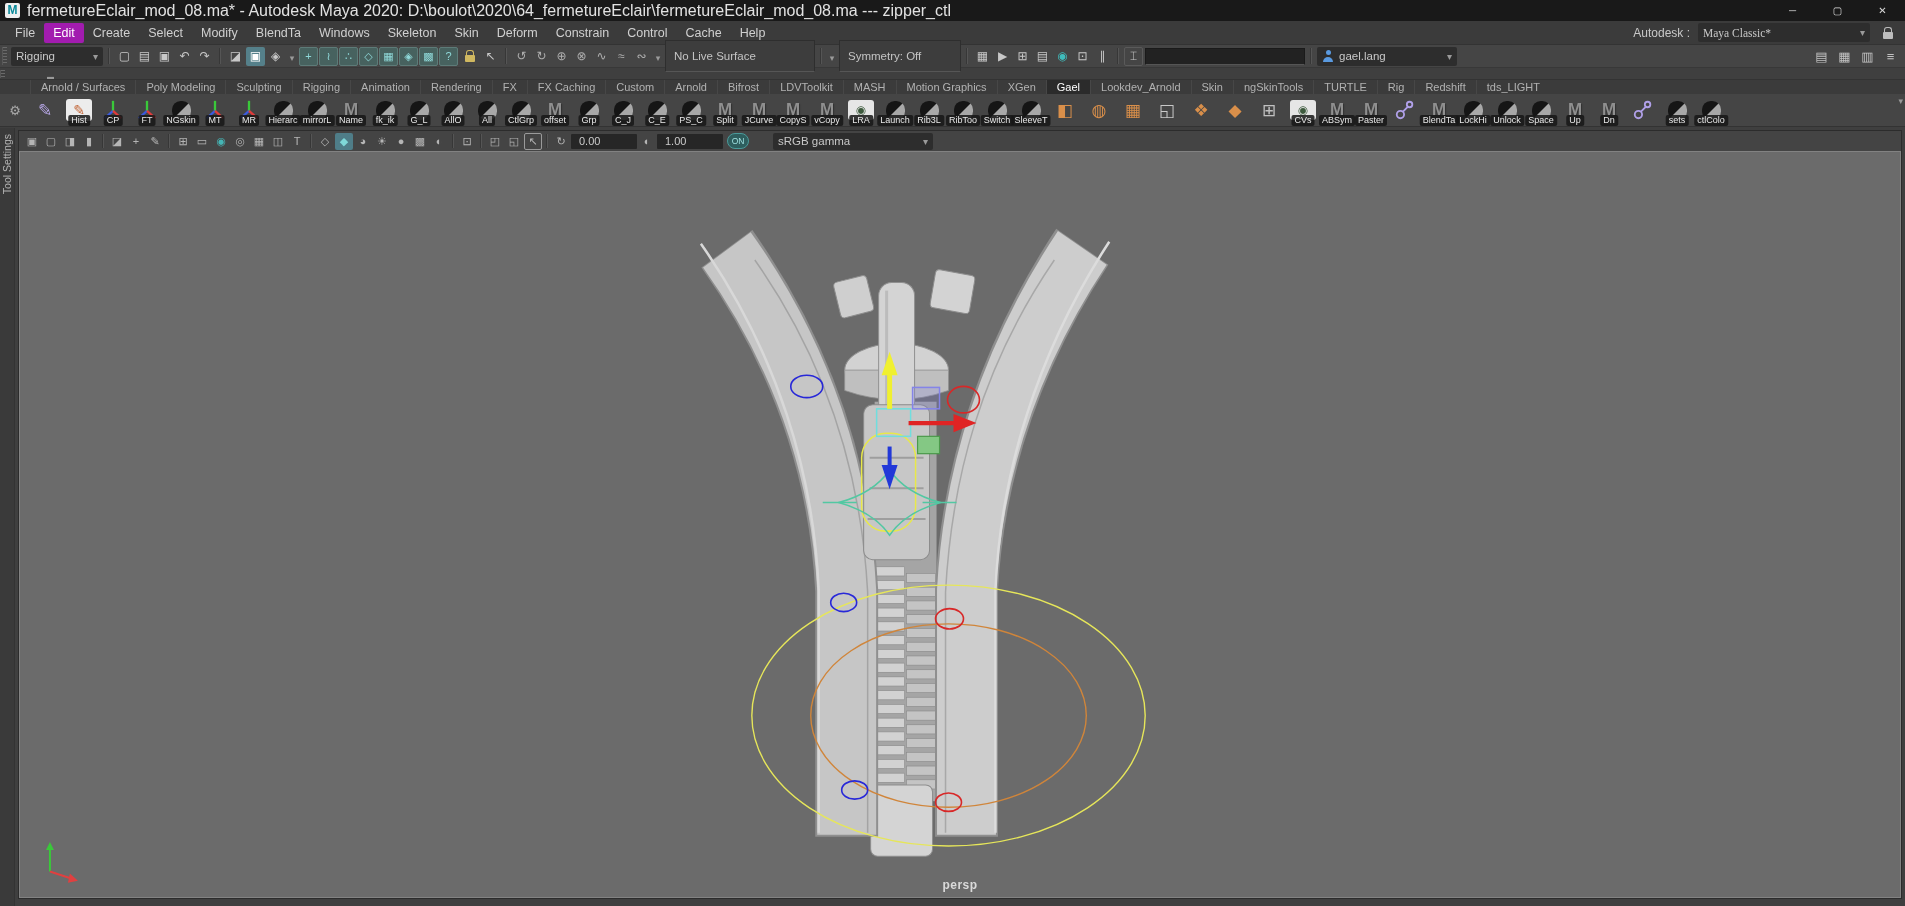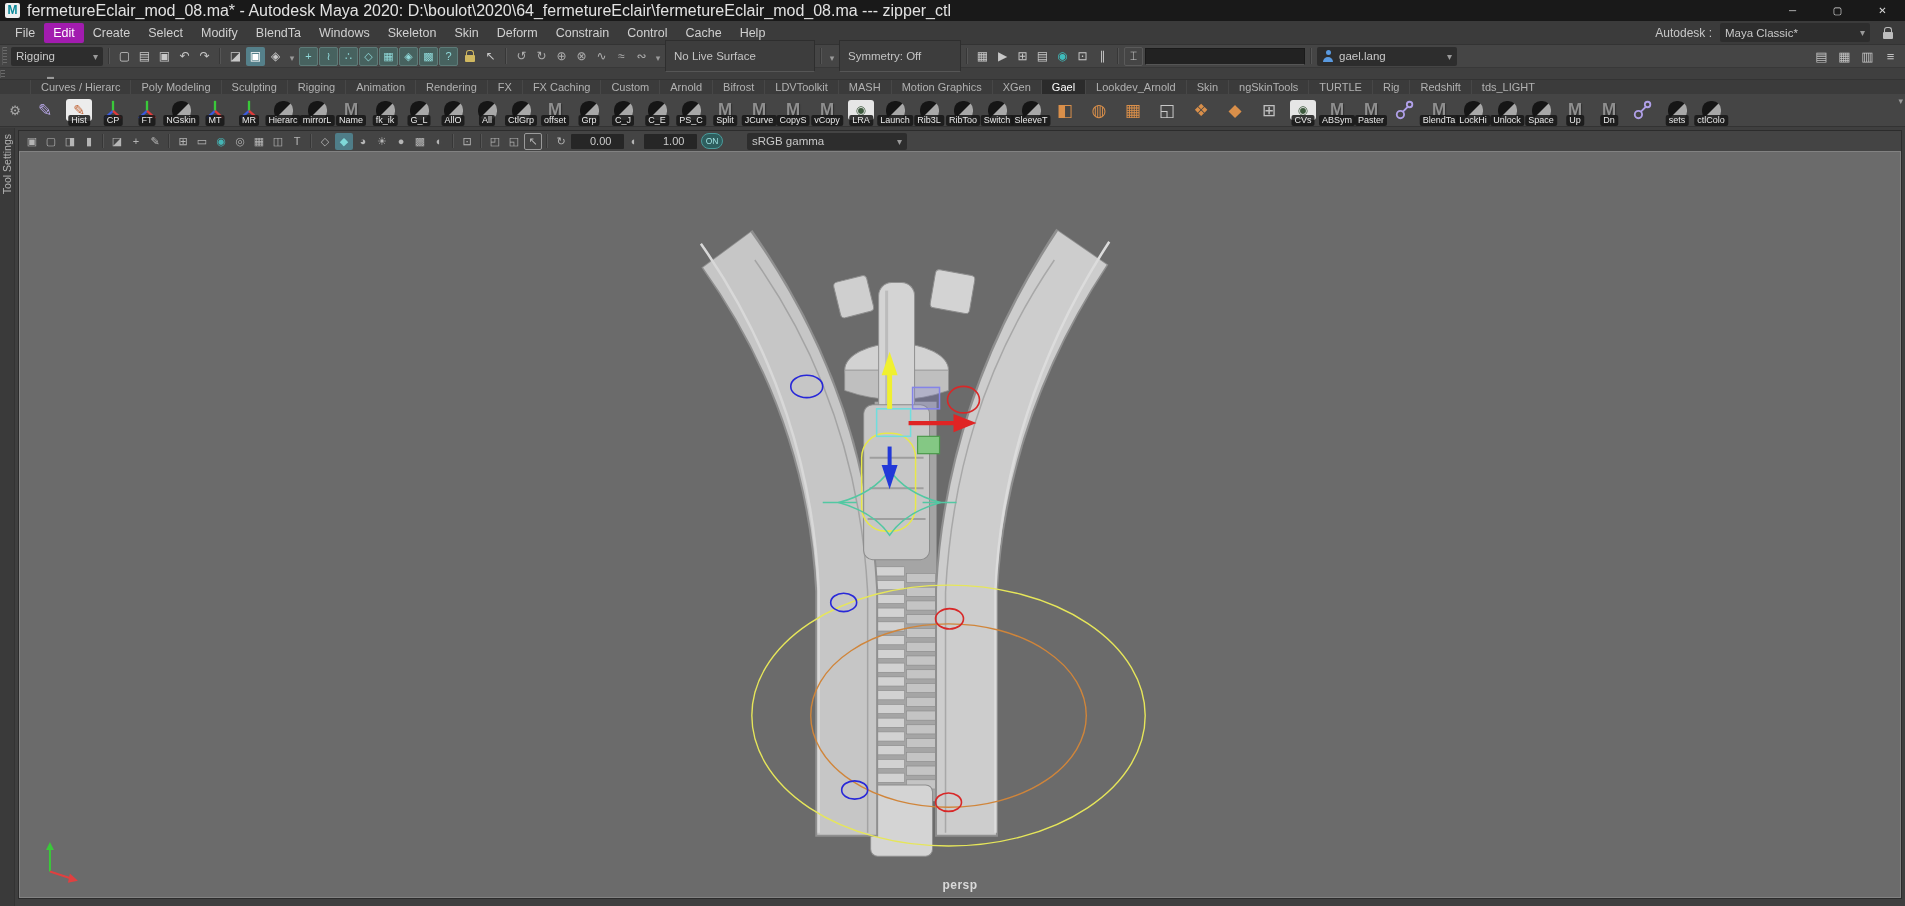--- a/index.html
+++ b/index.html
@@ -18,21 +18,21 @@
   
   .menubar { height:24px; background:#3b3b3b; display:flex; align-items:center; padding:0 8px 0 6px;
              font-size:12.5px; color:#d0d0d0; border-bottom:1px solid #333; }
   .menu-item { padding:3px 9px; border-radius:2px; white-space:nowrap; }
   .menu-item.active { background:#a21caf; color:#fff; }
   .workspace-box { margin-left:auto; display:flex; align-items:center; gap:8px; }
   .ws-label { font-size:12px; color:#c8c8c8; }
   .combo { background:#2d2d2d; height:19px; border-radius:2px; display:flex; align-items:center;
            padding:0 5px; font-size:11.5px; color:#c8c8c8; }
   .combo::after { content:"▾"; margin-left:auto; padding-left:8px; color:#9a9a9a; font-size:10px; }
-  .ws-combo { width:150px; }
+  .ws-combo { width:172px;font-family:Liberation Serif, serif; }
 
   
   .statusline { height:23px; background:#454545; display:flex; align-items:center; gap:2px;
                 padding:0 5px 0 2px; border-bottom:1px solid #383838; }
   .grip { width:5px; height:18px; margin-right:2px;
           background:repeating-linear-gradient(#6a6a6a 0 1px, transparent 1px 3px);
           border-left:1px solid #585858; }
   .menuset-combo { width:92px; }
   .sep { width:2px; height:16px; border-left:1px solid #373737; border-right:1px solid #555;
          margin:0 3px; flex:0 0 auto; }
@@ -109,22 +109,22 @@
   .panel { height:100%; display:flex; flex-direction:column; background:#444; border:1px solid #2c2c2c; }
   .panel-menus { height:19px; display:flex; align-items:center; gap:2px; padding-left:6px;
                  font-size:12px; color:#d2d2d2; }
   .panel-menu { padding:0 9px; }
   .panel-icons { height:20px; display:flex; align-items:center; gap:1px; padding:0 4px; }
   .p-icon { width:18px; height:17px; display:flex; align-items:center; justify-content:center;
             color:#b5b5b5; font-size:11px; border-radius:2px; flex:0 0 auto; }
   .p-icon.active { background:#4f7d88; }
   .p-icon.boxed { border:1px solid #9a9a9a; }
   .p-sep { width:2px; height:14px; border-left:1px solid #373737; border-right:1px solid #555; margin:0 3px; }
-  .p-field { width:53px; height:15px; background:#262626; color:#ccc; font-size:11px;
-             display:flex; align-items:center; justify-content:flex-start; padding:0 19px; border-radius:1px; }
+  .p-field { width:66px; height:15px; background:#262626; color:#ccc; font-size:11px;
+             display:flex; align-items:center; justify-content:flex-start; padding:0 8px; border-radius:1px; }
   .on-badge { width:22px; height:16px; background:#2e5e5e; color:#9fe0e0; font-size:8.5px;
               border:1px solid #4a9a9a; border-radius:8px; display:flex; align-items:center;
               justify-content:center; margin:0 3px; }
   .gamma-combo { width:160px; height:17px;margin-left:20px; }
   .vp3d { flex:1; position:relative; border:1px solid #828282; background:#6b6b6b; overflow:hidden; }
   .vp3d svg.scene { position:absolute; inset:0; width:100%; height:100%; }
   .persp-label { position:absolute; bottom:5px; left:50%; transform:translateX(-50%);
                  color:#dadada; font-size:12px; font-weight:600; letter-spacing:.5px; }
 </style>
 </head>
@@ -251,21 +251,21 @@
     </span>
 </div>
 
 <div class="gapstrip">
   <span class="grip"></span>
   <span class="shelf-dash"></span>
 </div>
 
 <div class="shelftabs">
 
-<span class="shelf-tab">Curves / Hierarc</span>
+<span class="shelf-tab">Arnold / Surfaces</span>
     <span class="shelf-tab">Poly Modeling</span>
     <span class="shelf-tab">Sculpting</span>
     <span class="shelf-tab">Rigging</span>
     <span class="shelf-tab">Animation</span>
     <span class="shelf-tab">Rendering</span>
     <span class="shelf-tab">FX</span>
     <span class="shelf-tab">FX Caching</span>
     <span class="shelf-tab">Custom</span>
     <span class="shelf-tab">Arnold</span>
     <span class="shelf-tab">Bifrost</span>

